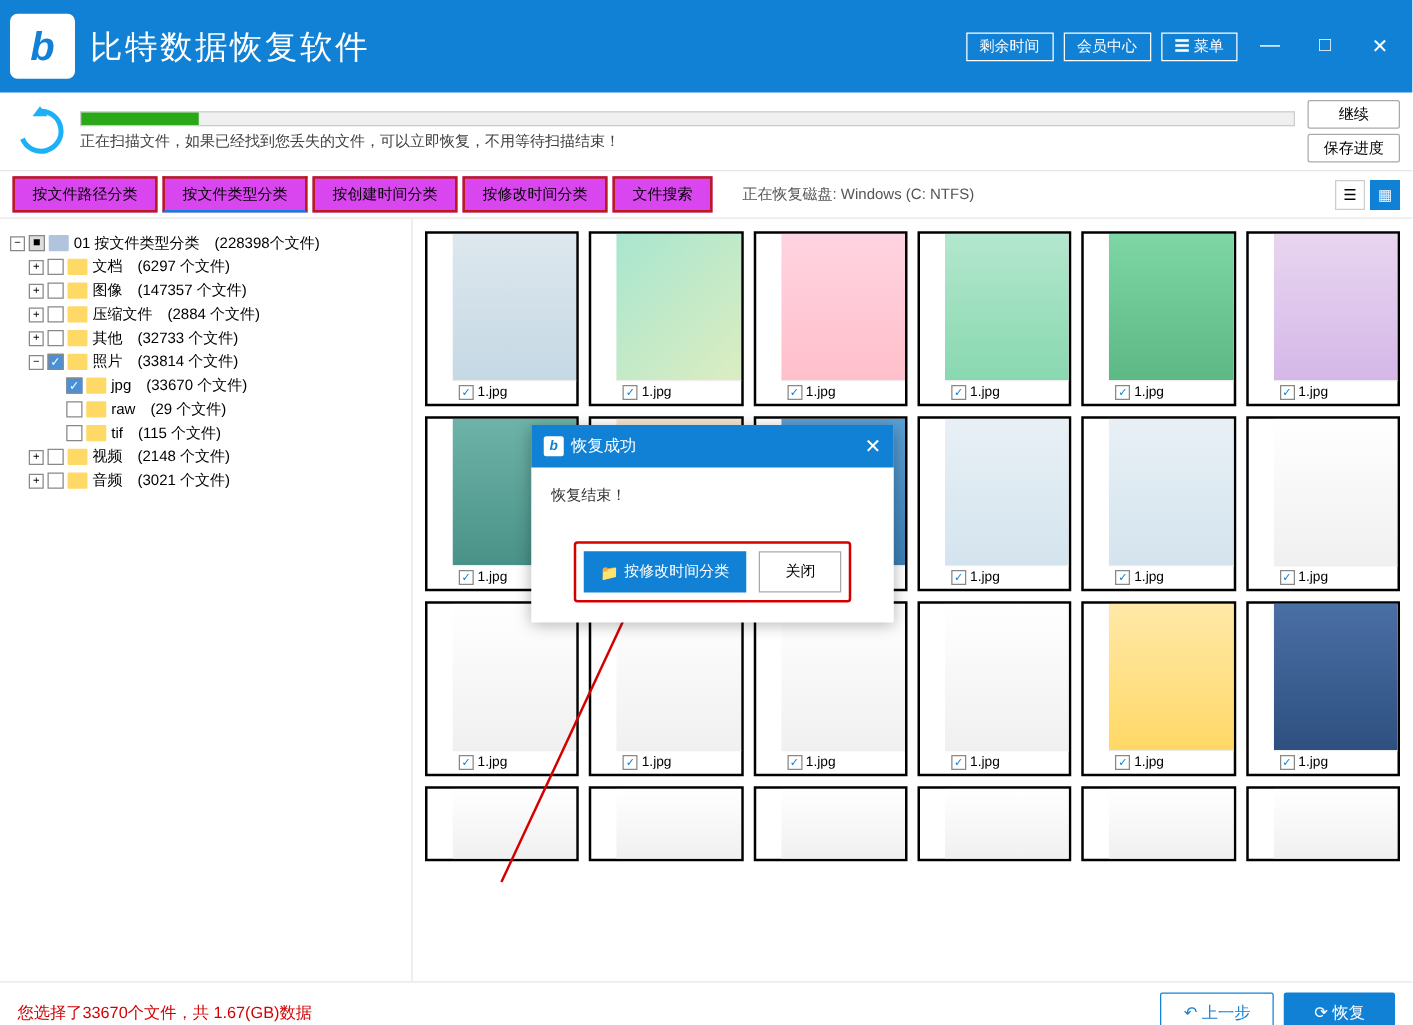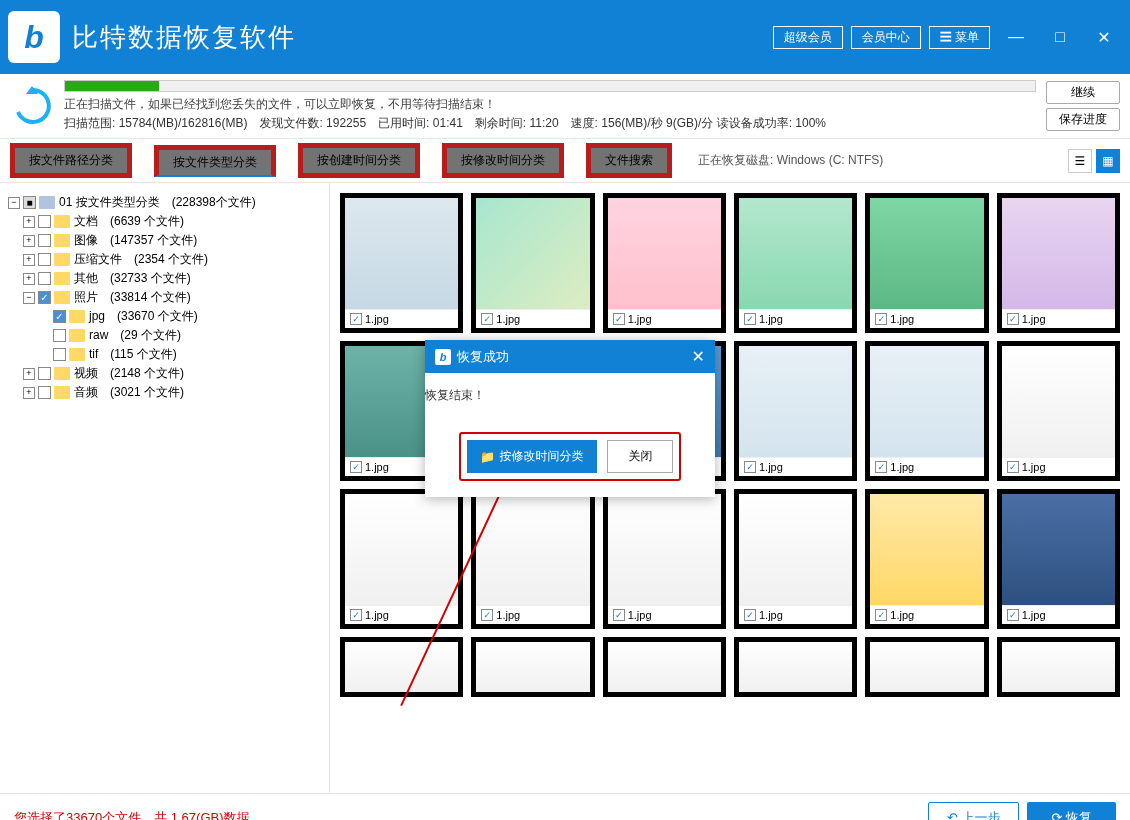--- a/index.html
+++ b/index.html
@@ -18,55 +18,55 @@
 .spinner svg { width: 44px; height: 44px; }
 .status-text { flex: 1; font-size: 12px; }
 .status-warn { color: #404040; }
 .status-info { color: #333; margin-top: 2px; }
 .progress-bar { height: 12px; background: #f0f0f0; border: 1px solid #ccc; margin-bottom: 4px; position: relative; }
 .progress-fill { height: 100%; background: #2aa817; width: 9.7%; }
 .status-btns { display: flex; flex-direction: column; gap: 4px; margin-left: 10px; }
 .status-btns button { padding: 2px 12px; font-size: 12px; border: 1px solid #aaa; background: #fff; border-radius: 2px; cursor: pointer; }
 
 .tabs-row { display: flex; align-items: center; padding: 4px 10px; border-bottom: 1px solid #e5e5e5; font-size: 12px; }
-.tab { padding: 4px 14px; border: 5px solid #b91c1c; margin-right: 22px; cursor: pointer; background: #737373; }
+.tab { padding: 4px 14px; border: 2px solid #b91c1c; margin-right: 4px; cursor: pointer; background: #d946ef; }
 .tab.active { border-bottom: 2px solid #1181d6; }
-.disk-info { margin-left: 4px; color: #555; }
+.disk-info { margin-left: 20px; color: #555; }
 .view-toggles { margin-left: auto; display: flex; gap: 4px; }
 .view-btn { width: 24px; height: 24px; border: 1px solid #ccc; display: flex; align-items: center; justify-content: center; cursor: pointer; }
 .view-btn.active { background: #1181d6; color: #fff; border-color: #1181d6; }
 
 .content { display: flex; height: 610px; }
 .tree { width: 330px; border-right: 1px solid #e5e5e5; padding: 10px 8px; font-size: 12px; overflow: auto; }
 .tree-node { display: flex; align-items: center; padding: 1px 0; white-space: nowrap; }
 .tree-toggle { width: 12px; height: 12px; border: 1px solid #888; display: inline-flex; align-items: center; justify-content: center; font-size: 9px; margin-right: 3px; cursor: pointer; line-height: 1; }
 .tree-check { width: 13px; height: 13px; border: 1px solid #888; margin-right: 3px; display: inline-flex; align-items: center; justify-content: center; font-size: 10px; cursor: pointer; }
 .tree-check.checked { background: #4a90d9; color: #fff; }
 .tree-check.partial { background: #ddd; }
 .folder-icon { width: 16px; height: 13px; background: #ffd966; border-radius: 1px; margin-right: 4px; display: inline-block; }
 .disk-icon { width: 16px; height: 13px; background: #b0c4de; border-radius: 1px; margin-right: 4px; display: inline-block; }
 
 .grid-area { flex: 1; padding: 10px; overflow: auto; }
 .thumb-grid { display: grid; grid-template-columns: repeat(6, 1fr); gap: 8px; }
-.thumb { border: 5px solid #000000; height: 140px; display: flex; flex-direction: column; }
+.thumb { border: 2px solid #000000; height: 140px; display: flex; flex-direction: column; padding-left: 20px; }
 .thumb-img { flex: 1; background: #eef3f7; display: flex; align-items: center; justify-content: center; overflow: hidden; }
 .thumb-label { padding: 3px 5px; font-size: 11px; display: flex; align-items: center; gap: 3px; border-top: 1px solid #eee; }
 .thumb-check { width: 12px; height: 12px; border: 1px solid #888; display: inline-flex; align-items: center; justify-content: center; font-size: 9px; }
 .thumb-check.checked::after { content: "✓"; color: #1181d6; }
 
 .footer1 { display: flex; align-items: center; padding: 8px 14px; border-top: 1px solid #e5e5e5; font-size: 13px; }
 .selection-text { color: #d40000; }
 .footer1-btns { margin-left: auto; display: flex; gap: 8px; }
 .btn-prev { padding: 6px 18px; border: 1px solid #1181d6; background: #fff; color: #1181d6; border-radius: 2px; cursor: pointer; font-size: 13px; }
 .btn-recover { padding: 6px 24px; border: none; background: #1181d6; color: #fff; border-radius: 2px; cursor: pointer; font-size: 13px; }
 
 .modal { position: absolute; left: 425px; top: 340px; width: 290px; background: #fff; box-shadow: 0 2px 12px rgba(0,0,0,.3); z-index: 10; }
 .modal-header { background: #1181d6; color: #fff; padding: 7px 10px; display: flex; align-items: center; font-size: 13px; }
 .modal-close { margin-left: auto; cursor: pointer; font-size: 16px; }
-.modal-body { padding: 14px 0; font-size: 12px; color: #333; }
+.modal-body { padding: 14px 16px; font-size: 12px; color: #333; }
 .modal-body p { margin-bottom: 4px; }
 .modal-footer { padding: 10px 14px 16px; display: flex; gap: 10px; justify-content: center; }
 .modal-footer-outline { border: 2px solid #d40000; border-radius: 3px; padding: 6px; display: flex; gap: 10px; }
 .modal-btn-primary { background: #1181d6; color: #fff; border: none; padding: 7px 14px; font-size: 12px; cursor: pointer; display: flex; align-items: center; gap: 4px; }
 .modal-btn-secondary { background: #fff; border: 1px solid #aaa; padding: 7px 20px; font-size: 12px; cursor: pointer; }
 
 .arrow { position: absolute; left: 510px; top: 470px; width: 2px; height: 260px; background: #d40000; transform: rotate(25deg); transform-origin: top; z-index: 5; }
 .arrow::before { content: ""; position: absolute; top: -2px; left: -5px; border: 6px solid transparent; border-bottom-color: #d40000; }
 
 .tph { width: 100%; height: 100%; }
@@ -86,42 +86,41 @@
 </style>
 </head>
 <body>
 
 <div class="titlebar">
   <div class="logo-box">
       <span class="logo-b">b</span>
     </div>
   <div class="app-title">比特数据恢复软件</div>
   <div class="title-right">
-    <button class="title-btn">超级会员</button>
+    <button class="title-btn">剩余时间</button>
     <button class="title-btn">会员中心</button>
     <button class="title-btn">☰ <span>菜单</span></button>
     <div class="win-btn">—</div>
     <div class="win-btn">□</div>
     <div class="win-btn">✕</div>
   </div>
 </div>
 
 <div class="status-row">
   <div class="spinner">
     <svg viewBox="0 0 44 44">
         <path d="M22 6 A16 16 0 1 1 8 28" fill="none" stroke="#1cb0f6" stroke-width="4"></path>
         <polygon points="22,2 28,10 16,10" fill="#1cb0f6"></polygon>
       </svg>
   </div>
   <div class="status-text">
     <div class="progress-bar">
         <div class="progress-fill"></div>
       </div>
     <div class="status-warn">正在扫描文件，如果已经找到您丢失的文件，可以立即恢复，不用等待扫描结束！</div>
-    <div class="status-info">扫描范围: 15784(MB)/162816(MB)　发现文件数: 192255　已用时间: 01:41　剩余时间: 11:20　速度: 156(MB)/秒  9(GB)/分  读设备成功率: 100%</div>
   </div>
   <div class="status-btns">
     <button>继续</button>
     <button>保存进度</button>
   </div>
 </div>
 
 <div class="tabs-row">
   <div class="tab">按文件路径分类</div>
   <div class="tab active">按文件类型分类</div>
@@ -140,33 +139,33 @@
     <div class="tree-node">
         <span class="tree-toggle">−</span>
         <span class="tree-check partial">■</span>
         <span class="disk-icon"></span>
         <span>01 按文件类型分类　(228398个文件)</span>
       </div>
     <div class="tree-node" style="padding-left:15px">
         <span class="tree-toggle">+</span>
         <span class="tree-check"></span>
         <span class="folder-icon"></span>
-        <span>文档　(6639 个文件)</span>
+        <span>文档　(6297 个文件)</span>
       </div>
     <div class="tree-node" style="padding-left:15px">
         <span class="tree-toggle">+</span>
         <span class="tree-check"></span>
         <span class="folder-icon"></span>
         <span>图像　(147357 个文件)</span>
       </div>
     <div class="tree-node" style="padding-left:15px">
         <span class="tree-toggle">+</span>
         <span class="tree-check"></span>
         <span class="folder-icon"></span>
-        <span>压缩文件　(2354 个文件)</span>
+        <span>压缩文件　(2884 个文件)</span>
       </div>
     <div class="tree-node" style="padding-left:15px">
         <span class="tree-toggle">+</span>
         <span class="tree-check"></span>
         <span class="folder-icon"></span>
         <span>其他　(32733 个文件)</span>
       </div>
     <div class="tree-node" style="padding-left:15px">
         <span class="tree-toggle">−</span>
         <span class="tree-check checked">✓</span>

